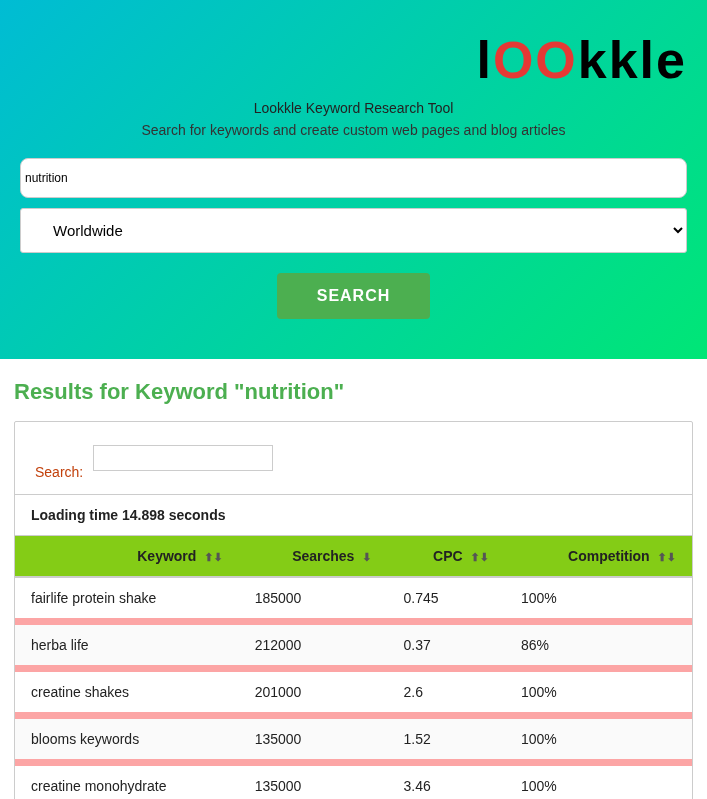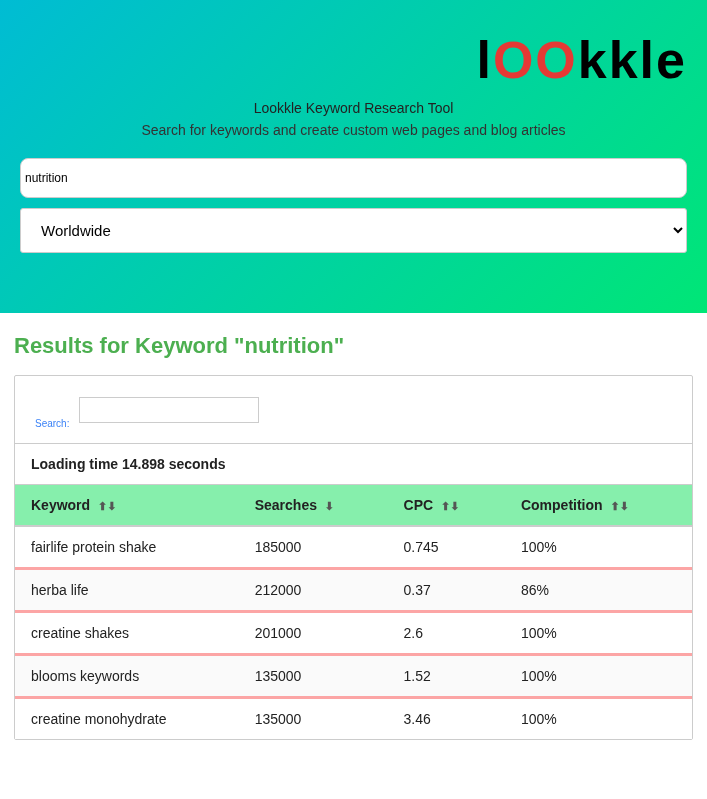--- a/index.html
+++ b/index.html
@@ -44,21 +44,21 @@
       font-size: 12px;
       border: 1px solid #ccc;
       border-radius: 8px;
       display: block;
       margin: 0 auto 10px;
     }
 
     .location-select {
       width: 100%;
       max-width: 680px;
-      padding: 12px 16px;
+      padding: 12px 28px;
       font-size: 15px;
       border: 1px solid #ccc;
       border-radius: 3px;
       display: block;
       margin: 0 auto 20px;
       background: #fff;
       appearance: auto;
     }
 
     .search-btn {
@@ -92,22 +92,22 @@
 
     .table-search-row {
       padding: 14px 20px;
       display: flex;
       align-items: center;
       gap: 10px;
       border-bottom: 1px solid #ccc;
     }
 
     .table-search-label {
-      font-size: 10px;
-      color: #3b82f6;
+      font-size: 14px;
+      color: #c2410c;
       margin-top: 28px;
     }
 
     .table-search-input {
       border: 1px solid #ccc;
       padding: 4px 8px;
       font-size: 14px;
       width: 180px;
     }
 
@@ -122,41 +122,41 @@
     table {
       width: 100%;
       border-collapse: collapse;
     }
 
     thead tr {
       border-bottom: 2px solid #ccc;
     }
 
     th {
-      text-align: left;
+      text-align: right;
       padding: 12px 16px;
       font-size: 14px;
       font-weight: bold;
       color: #222;
-      background: #86efac;
+      background: #84cc16;
       border-bottom: 1px solid #ccc;
     }
 
     th .sort-arrows {
       display: inline-block;
       margin-left: 4px;
       font-size: 11px;
       color: #555;
     }
 
     td {
       padding: 12px 16px;
       font-size: 14px;
       color: #222;
-      border-bottom: 3px solid #fca5a5;
+      border-bottom: 7px solid #fca5a5;
     }
 
     tr:last-child td {
       border-bottom: none;
     }
 
     tbody tr:nth-child(odd) {
       background: #fff;
     }
 
@@ -178,20 +178,21 @@
 
   <select class="location-select">
     <option>Worldwide</option>
     <option>United States</option>
     <option>United Kingdom</option>
     <option>Canada</option>
     <option>Australia</option>
     <option>India</option>
   </select>
 
+  <button class="search-btn">SEARCH</button>
 </div>
 
 <div class="results-section">
   <div class="results-title">Results for Keyword "nutrition"</div>
 
   <div class="table-container">
 
     <div class="table-search-row">
       <span class="table-search-label">Search:</span>
       <input class="table-search-input" type="text" style="">

